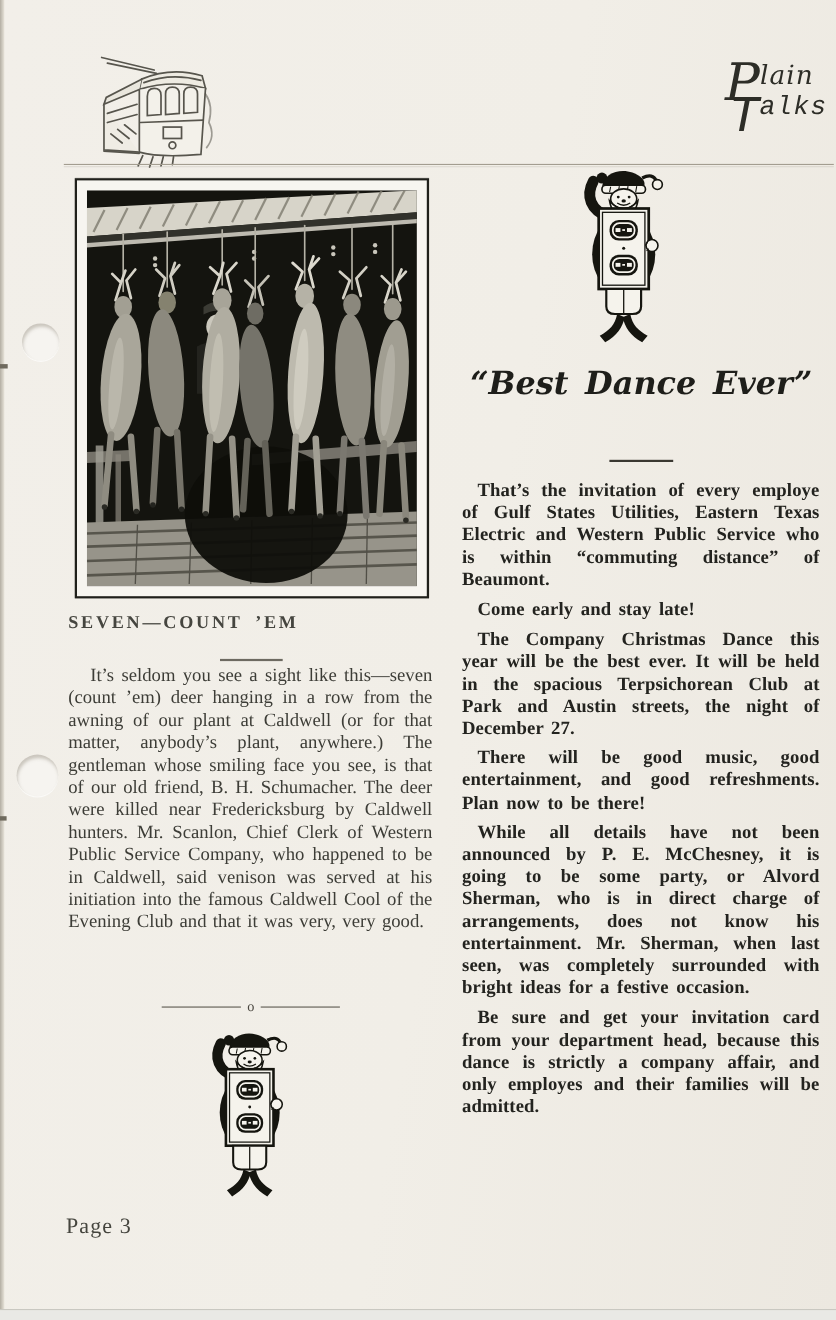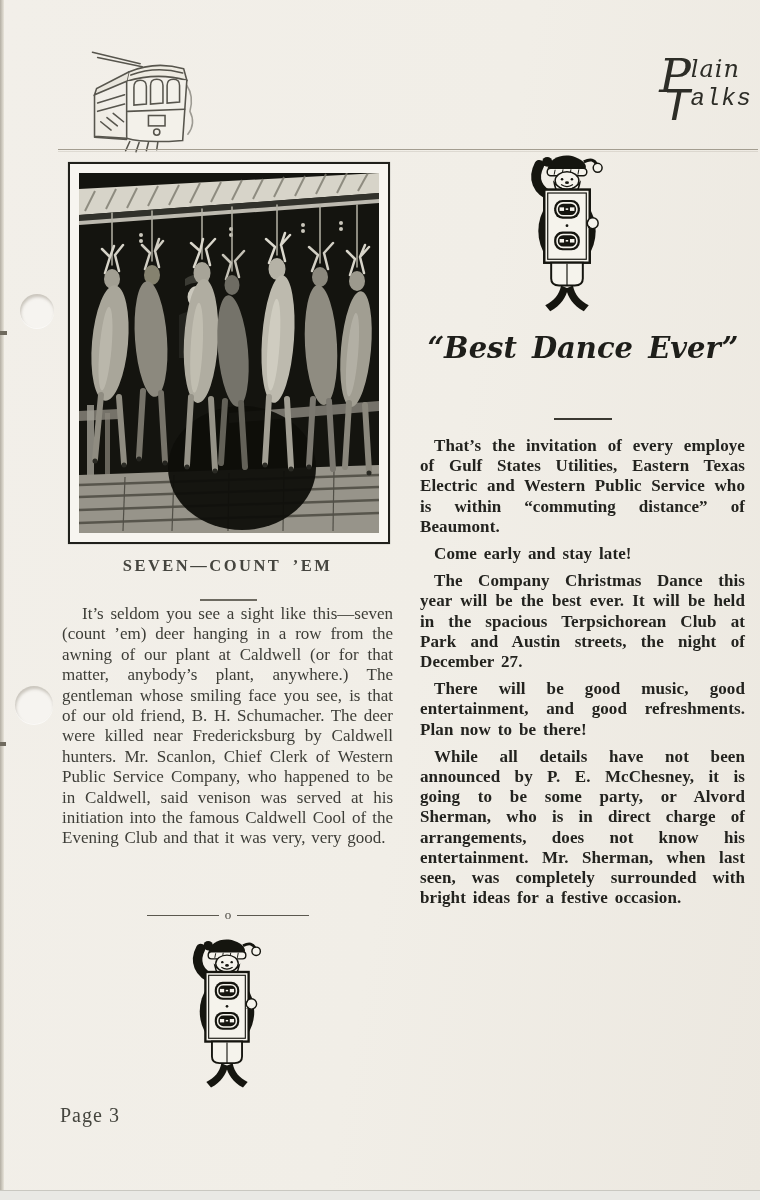--- a/index.html
+++ b/index.html
@@ -23,21 +23,21 @@
   .masthead{position:absolute;right:8px;top:58px;color:#2d2d27;
     font-family:"DejaVu Serif",serif;font-style:italic;}
   .masthead .row{display:block;height:36px;white-space:nowrap;}
   .masthead .row2{margin-top:-4px;margin-left:3px;font-family:Liberation Mono, monospace;}
   .masthead .ini{font-size:47px;line-height:36px;}
   .masthead .rest{font-size:24px;position:relative;top:-15px;letter-spacing:1px;}
 
   .photo-frame{position:absolute;left:68px;top:162px;border:2px solid #20201b;
     background:#f7f5f0;padding:9px;box-shadow:0 0 1px rgba(0,0,0,.4);}
   .photo-frame svg{display:block;}
-  .photo-caption{position:absolute;left:62px;top:556px;width:331px;text-align:center;
+  .photo-caption{position:absolute;left:62px;top:556px;width:331px;text-align:left;
     font-size:16.5px;font-weight:600;letter-spacing:2.5px;word-spacing:5px;color:#45453f;}
   .caption-rule{position:absolute;left:200px;top:599px;width:57px;height:2px;background:#6d6a61;}
 
   .article-left{position:absolute;left:62px;top:604px;width:331px;font-size:17px;
     line-height:20.4px;text-align:justify;color:#3d3d37;word-spacing:1.5px;}
   .article-left p{margin:0;text-indent:20px;}
 
   .divider-o{position:absolute;left:147px;top:909px;width:162px;display:flex;
     align-items:center;gap:6px;color:#49463f;}
   .divider-o .line{flex:1;height:1px;background:#5b584f;}
@@ -287,15 +287,16 @@
     <div>“Best Dance Ever”</div>
   </div>
   <div class="headline-rule"></div>
 
   <div class="article-right">
     <p>That’s the invitation of every employe of Gulf States Utilities, Eastern Texas Electric and Western Public Service who is within “commuting distance” of Beaumont.</p>
     <p>Come early and stay late!</p>
     <p>The Company Christmas Dance this year will be the best ever. It will be held in the spacious Terpsichorean Club at Park and Austin streets, the night of December 27.</p>
     <p>There will be good music, good entertainment, and good refreshments. Plan now to be there!</p>
     <p>While all details have not been announced by P. E. McChesney, it is going to be some party, or Alvord Sherman, who is in direct charge of arrangements, does not know his entertainment. Mr. Sherman, when last seen, was completely surrounded with bright ideas for a festive occasion.</p>
+    <p>Be sure and get your invitation card from your department head, because this dance is strictly a company affair, and only employes and their families will be admitted.</p>
   </div>
 
 </div>
 
 </body></html>

